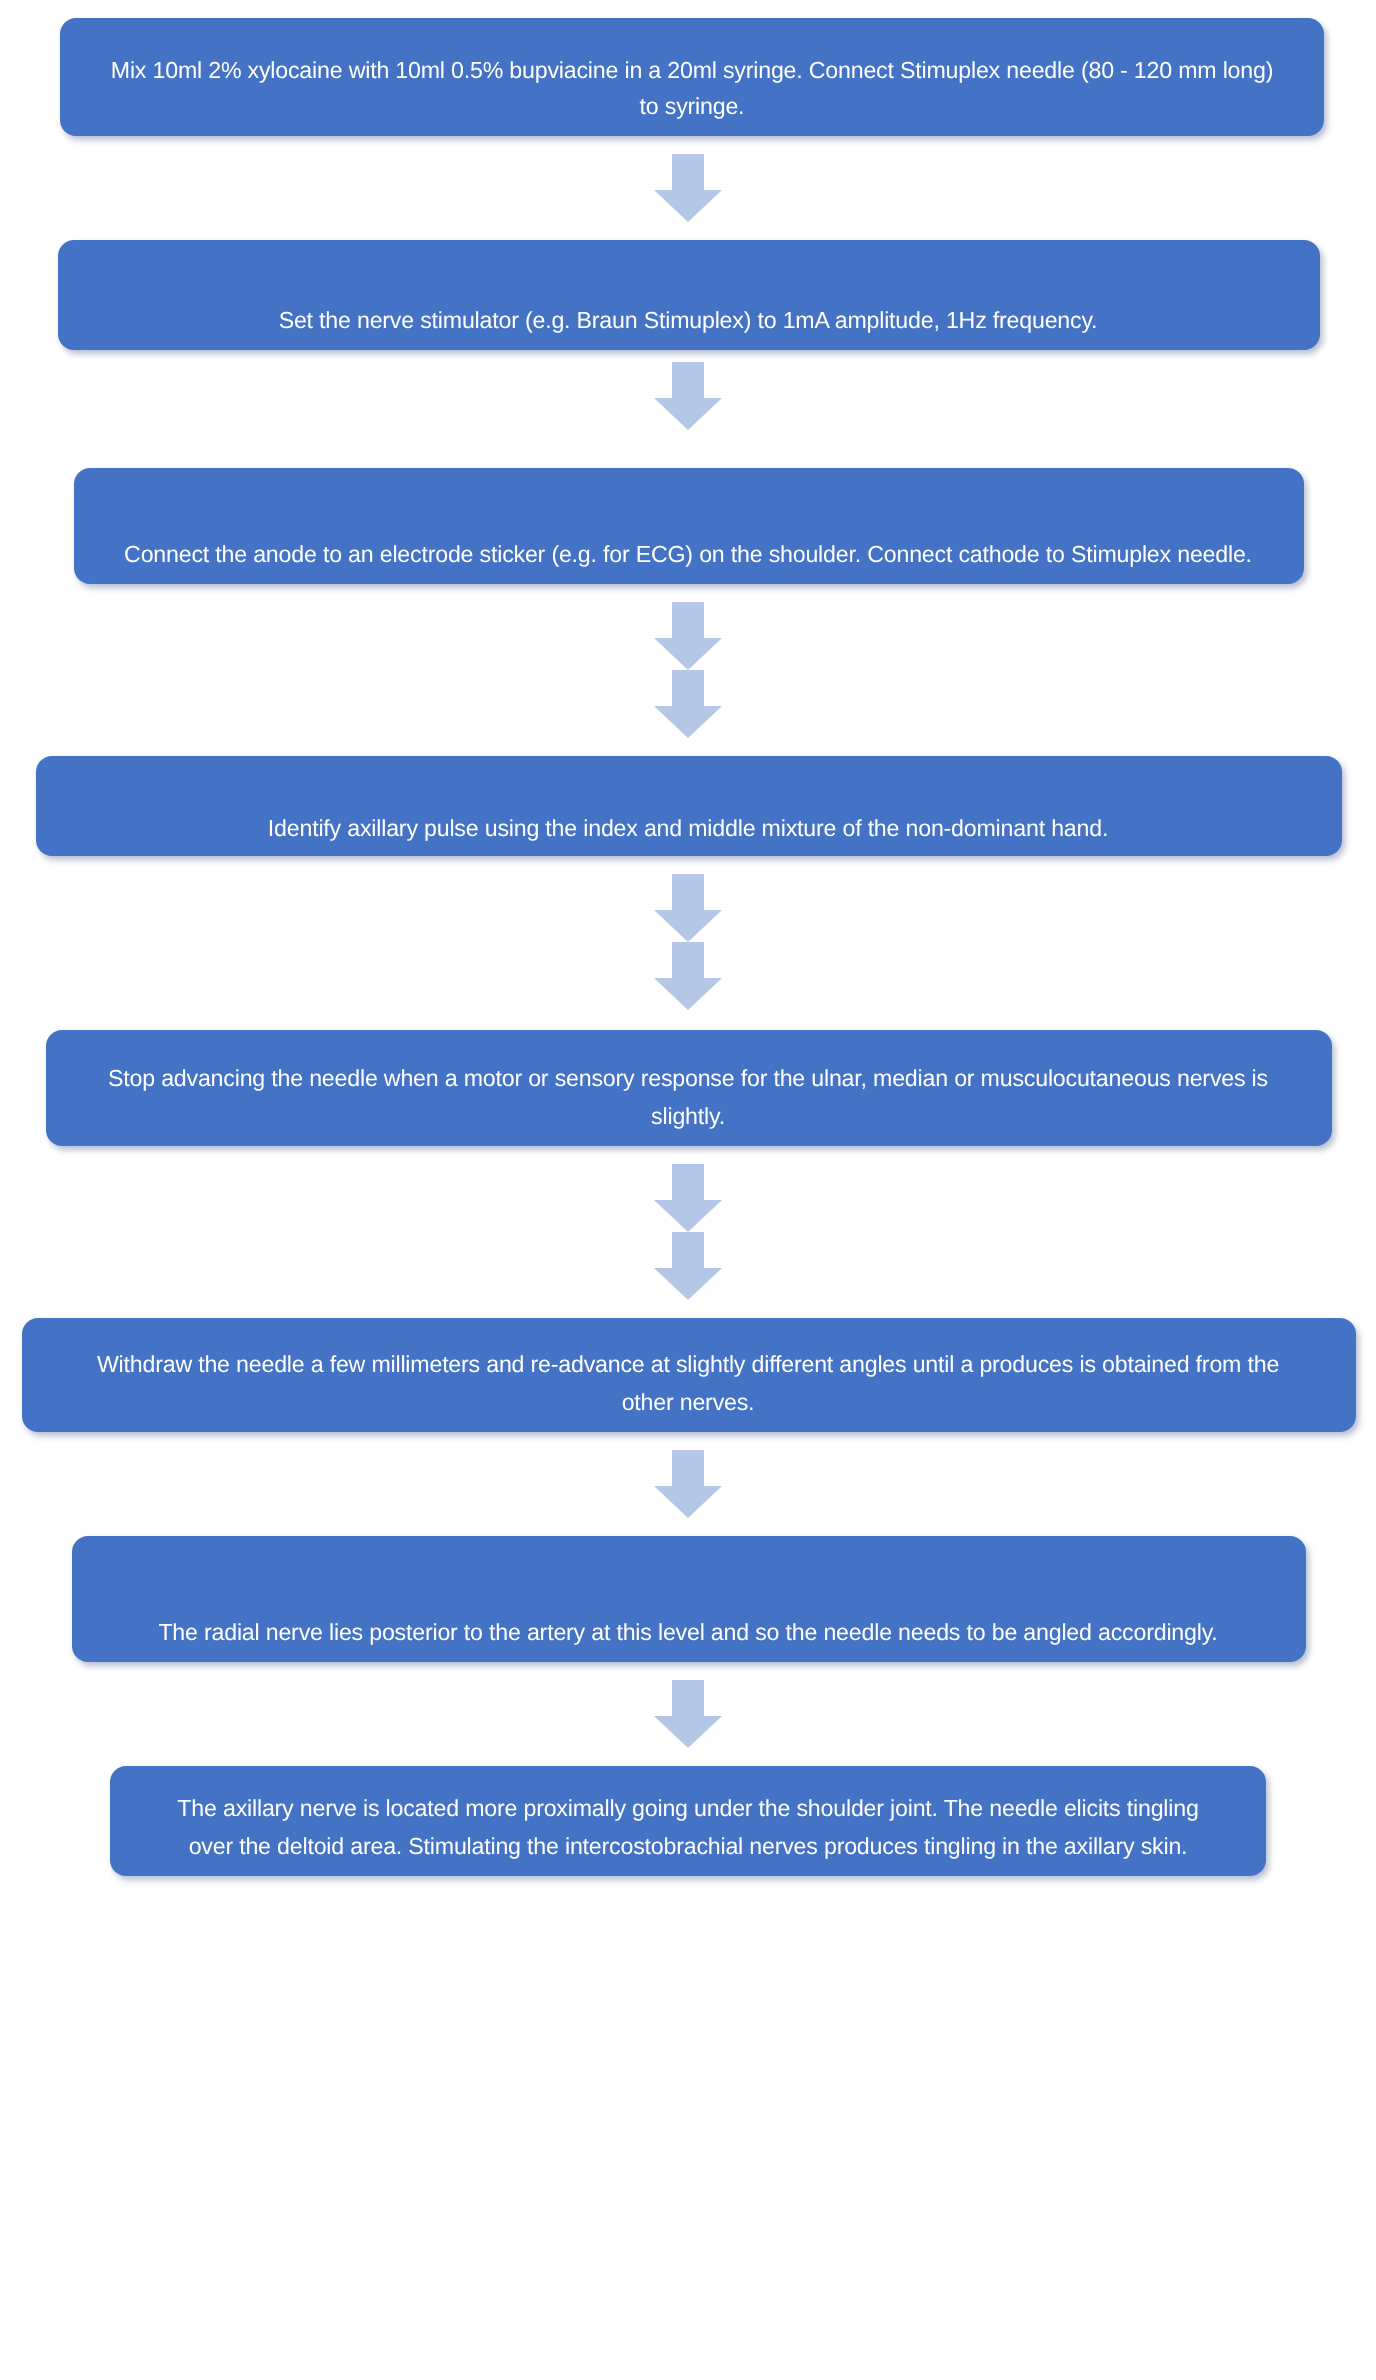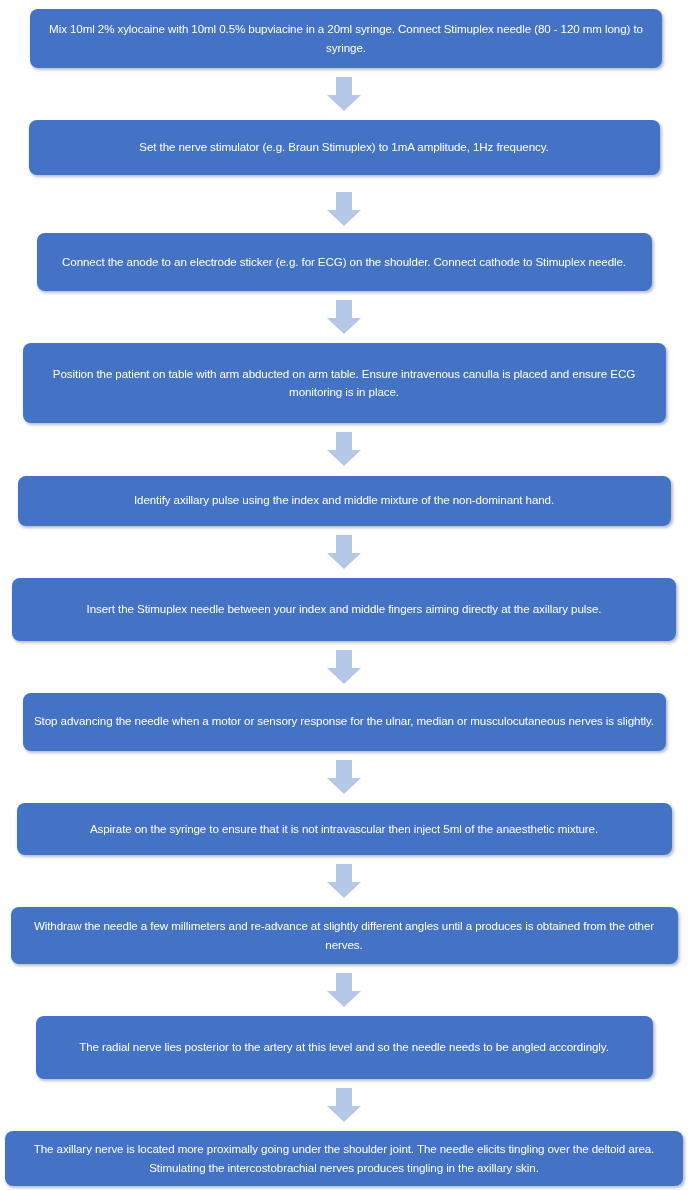--- a/index.html
+++ b/index.html
@@ -26,24 +26,24 @@
     justify-content: center;
     align-items: center;
   }
 
   .step-box {
     background: #4472C4;
     color: #ffffff;
     border-radius: 8px;
     box-sizing: border-box;
     display: flex;
-    align-items: center;
+    align-items: flex-end;
     justify-content: center;
     text-align: center;
-    padding: 4px 9px;
+    padding: 4px 24px;
     font-size: 11.6px;
     line-height: 1.62;
     letter-spacing: -0.1px;
     box-shadow: 1.5px 2px 3px rgba(90, 110, 150, 0.45);
     font-weight: 400;
   }
 
   .step-box .step-text {
     display: block;
     width: 100%;
@@ -72,84 +72,69 @@
     <div class="step-row" style="margin-top: 9.09091px; margin-bottom: 9.09091px;">
       <div class="step-box" style="width: 632px; height: 59px; margin-left: 4px;">
         <span class="step-text">Mix 10ml 2% xylocaine with 10ml 0.5% bupviacine in a 20ml syringe.  Connect Stimuplex needle (80 - 120 mm long) to syringe.</span>
       </div>
     </div>
     <div class="arrow-row">
       <svg class="arrow-down" viewBox="0 0 34 34" xmlns="http://www.w3.org/2000/svg">
         <polygon class="arrow-shape" points="9,0 25,0 25,18 34,18 17,34 0,18 9,18"></polygon>
       </svg>
     </div>
-    <div class="step-row" style="margin-top: 9.09091px; margin-bottom: 17px;">
+    <div class="step-row" style="margin-top: 9.09091px; margin-bottom: 6px;">
       <div class="step-box" style="width: 631px; height: 55px;">
         <span class="step-text">Set the nerve stimulator (e.g. Braun Stimuplex) to 1mA amplitude, 1Hz frequency.</span>
       </div>
     </div>
     <div class="arrow-row">
       <svg class="arrow-down" viewBox="0 0 34 34" xmlns="http://www.w3.org/2000/svg">
         <polygon class="arrow-shape" points="9,0 25,0 25,18 34,18 17,34 0,18 9,18"></polygon>
       </svg>
     </div>
-    <div class="step-row" style="margin-top: 7px; margin-bottom: 9.09091px; border-radius: 26px;">
+    <div class="step-row" style="margin-top: 19px; margin-bottom: 9.09091px; border-radius: 26px;">
       <div class="step-box" style="width: 615px; height: 58px;">
         <span class="step-text">Connect the anode to an electrode sticker (e.g. for ECG) on the shoulder. Connect cathode to Stimuplex needle.</span>
       </div>
     </div>
     <div class="arrow-row">
       <svg class="arrow-down" viewBox="0 0 34 34" xmlns="http://www.w3.org/2000/svg">
         <polygon class="arrow-shape" points="9,0 25,0 25,18 34,18 17,34 0,18 9,18"></polygon>
       </svg>
-    </div>
-    <div class="step-row" style="margin-top: 9.09091px; margin-bottom: 9.09091px;">
-      <div class="step-box" style="width: 643px; height: 80px;">
-        <span class="step-text">Position the patient on table with arm abducted on arm table. Ensure intravenous canulla is placed and ensure ECG monitoring is in place.</span>
-      </div>
     </div>
     <div class="arrow-row">
       <svg class="arrow-down" viewBox="0 0 34 34" xmlns="http://www.w3.org/2000/svg">
         <polygon class="arrow-shape" points="9,0 25,0 25,18 34,18 17,34 0,18 9,18"></polygon>
       </svg>
     </div>
     <div class="step-row" style="margin-top: 9.09091px; margin-bottom: 9.09091px;">
       <div class="step-box" style="width: 653px; height: 50px;">
         <span class="step-text">Identify axillary pulse using the index and middle mixture of the non-dominant hand.</span>
       </div>
     </div>
     <div class="arrow-row">
       <svg class="arrow-down" viewBox="0 0 34 34" xmlns="http://www.w3.org/2000/svg">
         <polygon class="arrow-shape" points="9,0 25,0 25,18 34,18 17,34 0,18 9,18"></polygon>
       </svg>
     </div>
-    <div class="step-row" style="margin-top: 9.09091px; margin-bottom: 9.09091px;">
-      <div class="step-box" style="width: 664px; height: 63px;">
-        <span class="step-text">Insert the Stimuplex needle between your index and middle fingers aiming directly at the axillary pulse.</span>
-      </div>
-    </div>
     <div class="arrow-row">
       <svg class="arrow-down" viewBox="0 0 34 34" xmlns="http://www.w3.org/2000/svg">
         <polygon class="arrow-shape" points="9,0 25,0 25,18 34,18 17,34 0,18 9,18"></polygon>
       </svg>
     </div>
     <div class="step-row" style="margin-top: 9.09091px; margin-bottom: 9.09091px;">
       <div class="step-box" style="width: 643px; height: 58px;">
         <span class="step-text">Stop advancing the needle when a motor or sensory response for the ulnar, median or musculocutaneous nerves is slightly.</span>
       </div>
     </div>
     <div class="arrow-row">
       <svg class="arrow-down" viewBox="0 0 34 34" xmlns="http://www.w3.org/2000/svg">
         <polygon class="arrow-shape" points="9,0 25,0 25,18 34,18 17,34 0,18 9,18"></polygon>
       </svg>
-    </div>
-    <div class="step-row" style="margin-top: 9.09091px; margin-bottom: 9.09091px;">
-      <div class="step-box" style="width: 655px; height: 52px;">
-        <span class="step-text">Aspirate on the syringe to ensure that it is not intravascular then inject 5ml of the anaesthetic mixture.</span>
-      </div>
     </div>
     <div class="arrow-row">
       <svg class="arrow-down" viewBox="0 0 34 34" xmlns="http://www.w3.org/2000/svg">
         <polygon class="arrow-shape" points="9,0 25,0 25,18 34,18 17,34 0,18 9,18"></polygon>
       </svg>
     </div>
     <div class="step-row" style="margin-top: 9.09091px; margin-bottom: 9.09091px;">
       <div class="step-box" style="width: 667px; height: 57px;">
         <span class="step-text">Withdraw the needle a few millimeters and re-advance at slightly different angles until a produces is obtained from the other nerves.</span>
       </div>
@@ -163,17 +148,17 @@
       <div class="step-box" style="width: 617px; height: 63px;">
         <span class="step-text">The radial nerve lies posterior to the artery at this level and so the needle needs to be angled accordingly.</span>
       </div>
     </div>
     <div class="arrow-row">
       <svg class="arrow-down" viewBox="0 0 34 34" xmlns="http://www.w3.org/2000/svg">
         <polygon class="arrow-shape" points="9,0 25,0 25,18 34,18 17,34 0,18 9,18"></polygon>
       </svg>
     </div>
     <div class="step-row" style="margin-top: 9.09091px; margin-bottom: 9.09091px;">
-      <div class="step-box" style="width: 678px; height: 55px;">
+      <div class="step-box" style="width: 578px; height: 55px;">
         <span class="step-text">The axillary nerve is located more proximally going under the shoulder joint. The needle elicits tingling over the deltoid area. Stimulating the intercostobrachial nerves produces tingling in the axillary skin.</span>
       </div>
     </div>
   </div>
 
 </body></html>

